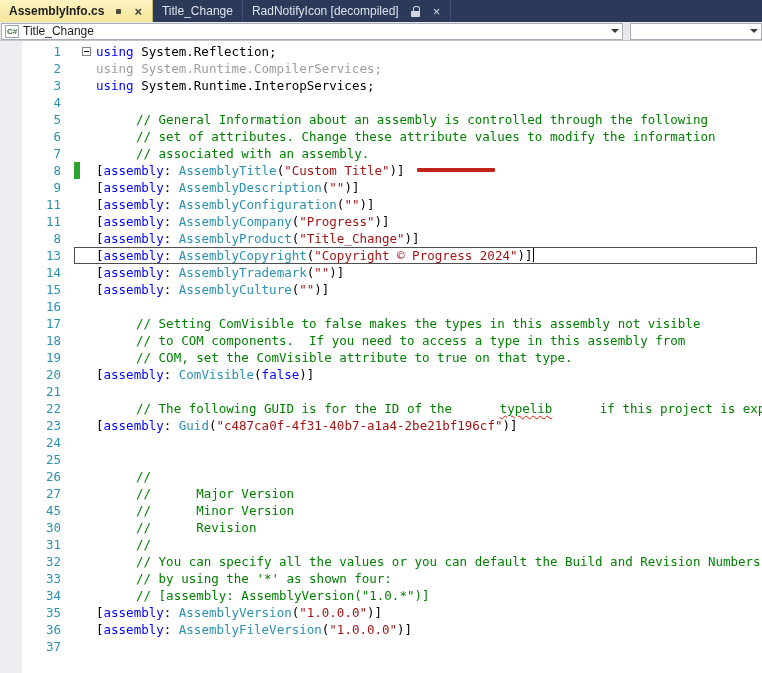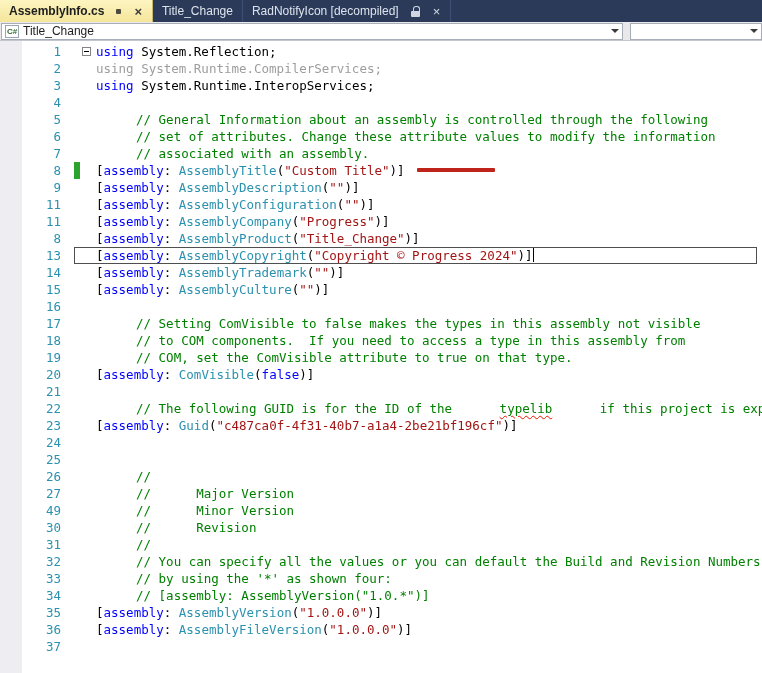--- a/index.html
+++ b/index.html
@@ -243,21 +243,21 @@
           <span class="fold"></span>
           <span class="codetext"><span class="tc">//</span></span>
         </div>
         <div class="row">
           <span class="ln">27</span>
           <span class="track"></span>
           <span class="fold"></span>
           <span class="codetext"><span class="tc">//      Major Version</span></span>
         </div>
         <div class="row">
-          <span class="ln">49</span>
+          <span class="ln">45</span>
           <span class="track"></span>
           <span class="fold"></span>
           <span class="codetext"><span class="tc">//      Minor Version</span></span>
         </div>
         <div class="row">
           <span class="ln">30</span>
           <span class="track"></span>
           <span class="fold"></span>
           <span class="codetext"><span class="tc">//      Revision</span></span>
         </div>

